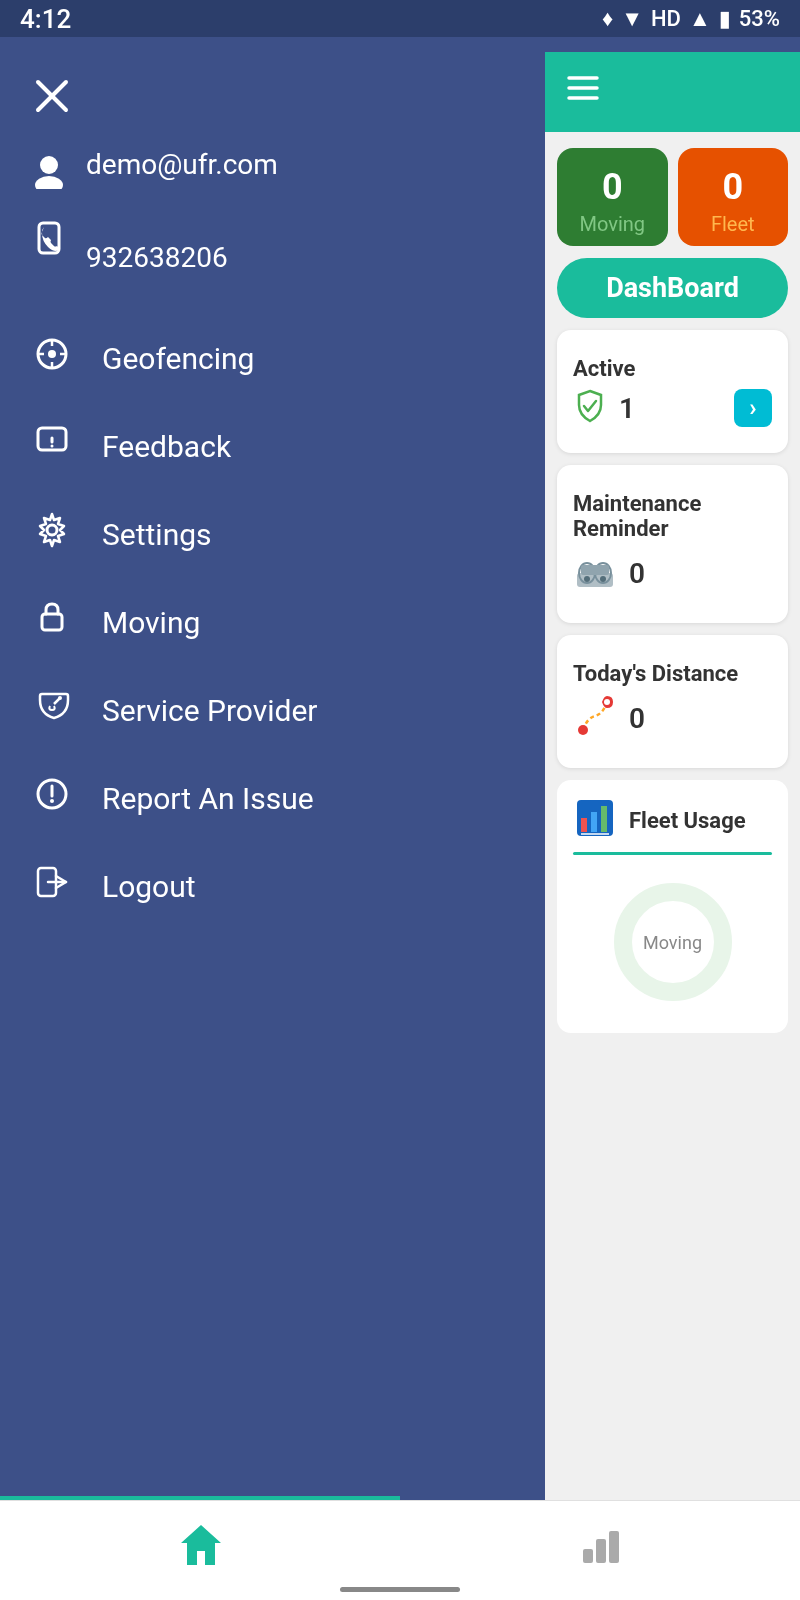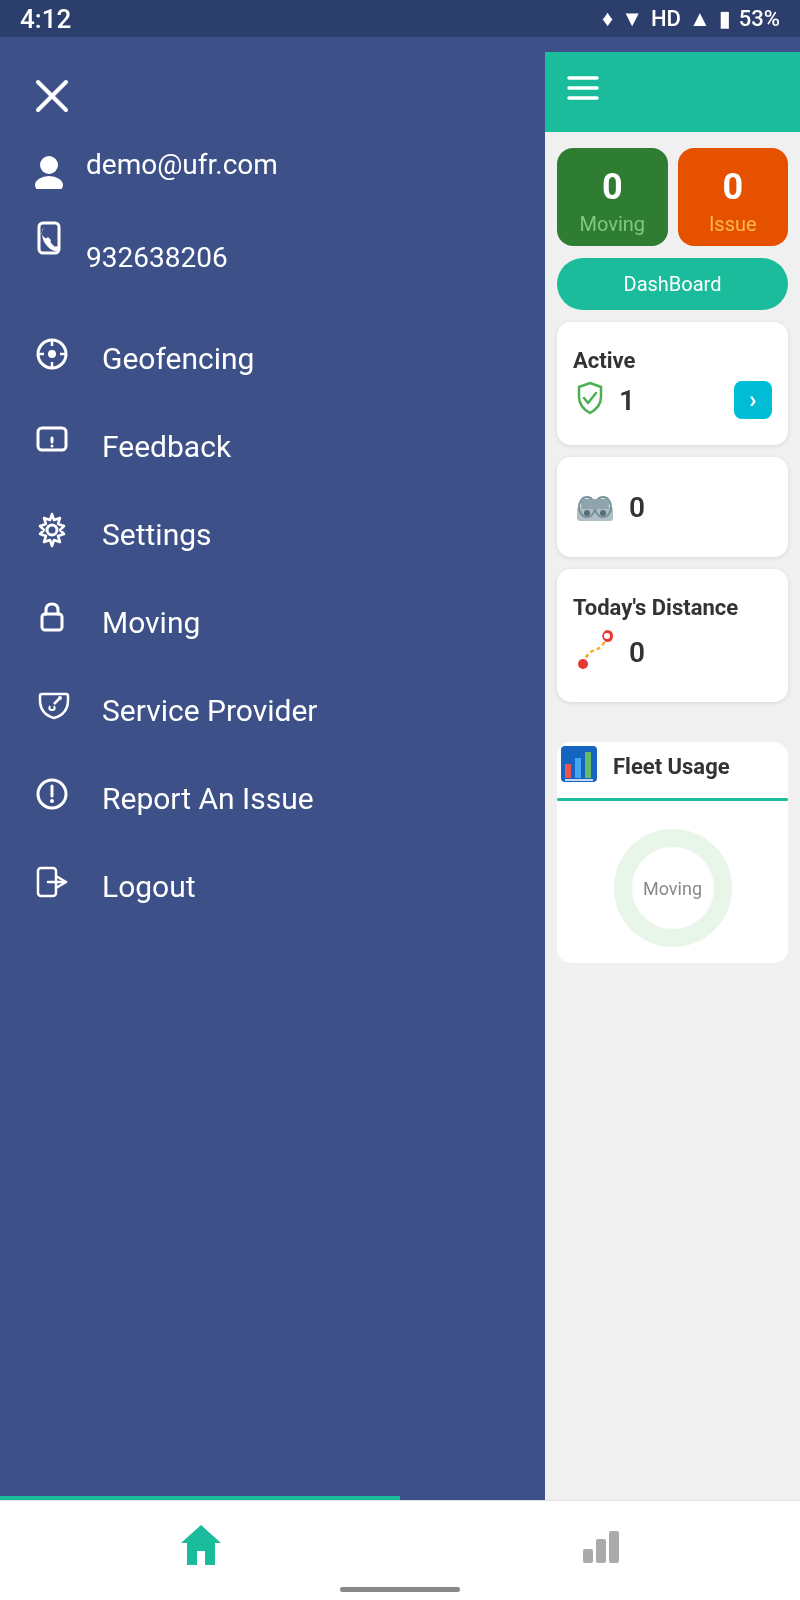--- a/index.html
+++ b/index.html
@@ -147,22 +147,22 @@
     .moving-text { color: #81c784; }
     .idle-text { color: #ffb74d; }
 
     
     .dashboard-btn {
       background: #1abc9c;
       color: white;
       border-radius: 30px;
       padding: 14px 20px;
       text-align: center;
-      font-size: 20px;
-      font-weight: 400;
+      font-size: 27px;
+      font-weight: 700;
       cursor: pointer;
     }
 
     
     .card {
       background: white;
       border-radius: 14px;
       padding: 26px 16px;
       box-shadow: 0 1px 4px rgba(0,0,0,0.1);
     }
@@ -192,21 +192,21 @@
       display: flex;
       align-items: center;
       justify-content: center;
       font-size: 22px;
     }
 
     
     .fleet-card {
       background: white;
       border-radius: 14px;
-      margin-top: 28px;
+      padding: 16px;
     }
     .fleet-header {
       display: flex;
       align-items: center;
       gap: 12px;
       margin-bottom: 8px;
     }
     .fleet-title {
       font-size: 22px;
       font-weight: 700;
@@ -426,21 +426,21 @@
 
   <div class="main-content">
 
     <div class="status-row">
       <div class="status-box moving">
         <span class="status-count">0</span>
         <span class="status-text moving-text">Moving</span>
       </div>
       <div class="status-box idle">
         <span class="status-count">0</span>
-        <span class="status-text idle-text">Issue</span>
+        <span class="status-text idle-text">Fleet</span>
       </div>
     </div>
 
     <div class="dashboard-btn">DashBoard</div>
 
     <div class="card">
       <div class="card-header">Active</div>
       <div class="card-row">
         <span>
           <svg width="34" height="34" viewBox="0 0 34 34">
@@ -449,20 +449,21 @@
             </svg>
         </span>
         <span class="card-value">1</span>
         <div class="card-arrow">
           <span style="font-size:24px;font-weight:bold;">›</span>
         </div>
       </div>
     </div>
 
     <div class="card">
+      <div class="card-header">Maintenance Reminder</div>
       <div class="card-row">
         <span>
           <svg width="44" height="44" viewBox="0 0 44 44">
             <rect x="4" y="24" width="36" height="14" rx="3" fill="#b0bec5"></rect>
             <ellipse cx="14" cy="24" rx="8" ry="10" fill="none" stroke="#78909c" stroke-width="2"></ellipse>
             <ellipse cx="30" cy="24" rx="8" ry="10" fill="none" stroke="#78909c" stroke-width="2"></ellipse>
             <rect x="8" y="16" width="28" height="10" rx="2" fill="#90a4ae"></rect>
             <circle cx="14" cy="30" r="3" fill="#546e7a"></circle>
             <circle cx="30" cy="30" r="3" fill="#546e7a"></circle>
           </svg>

